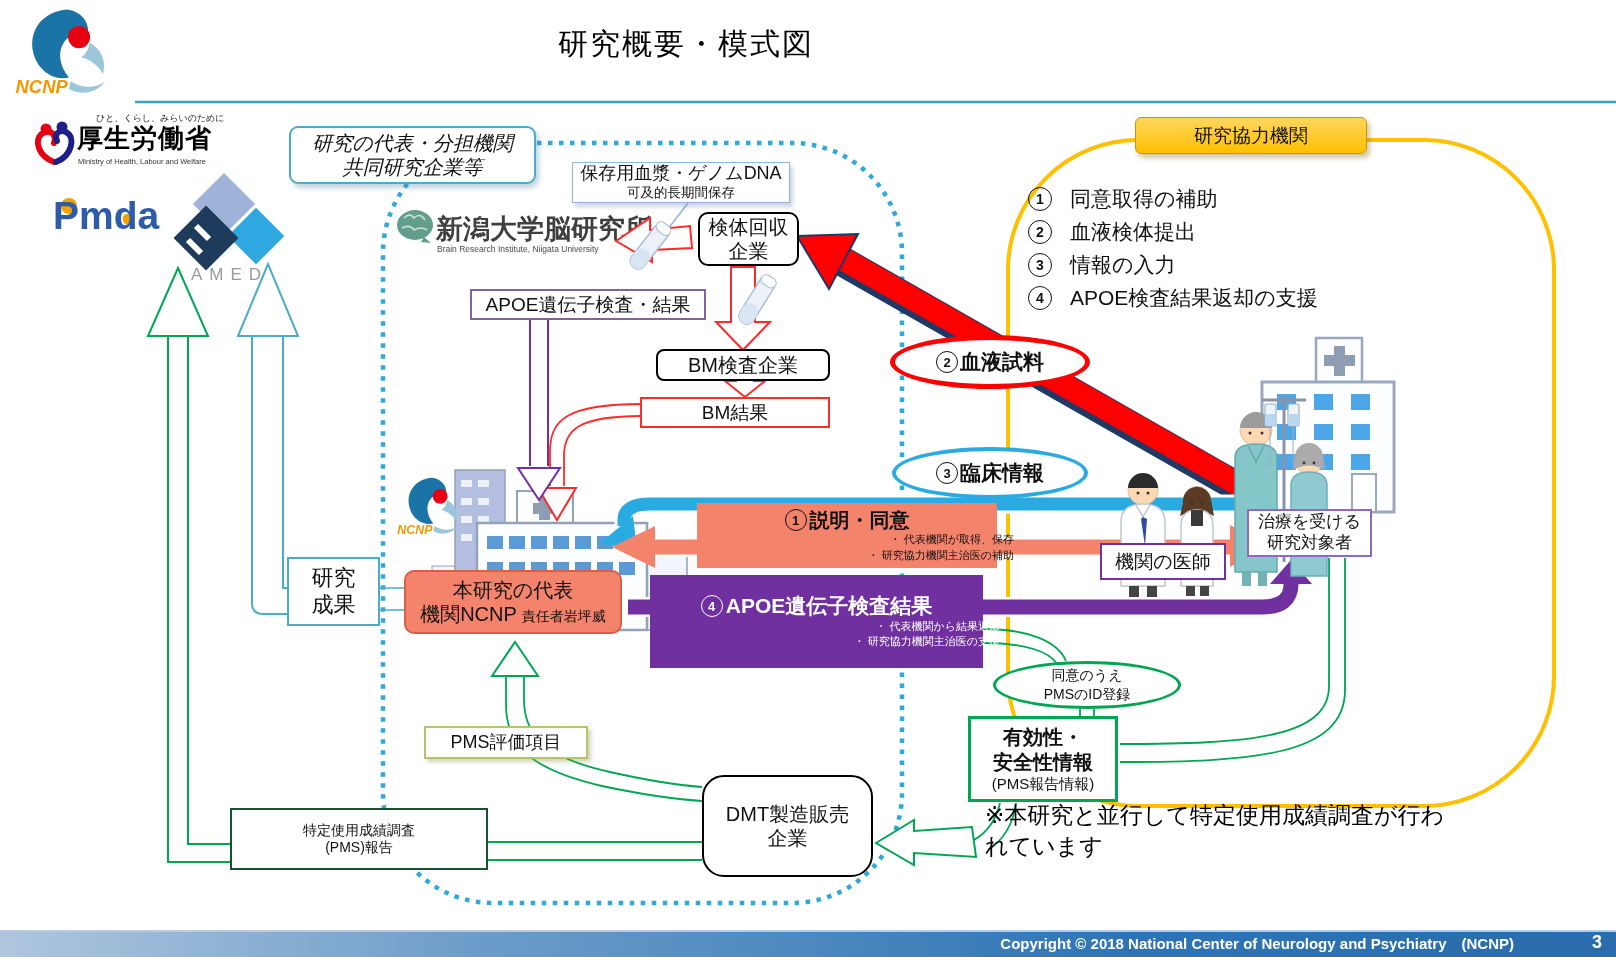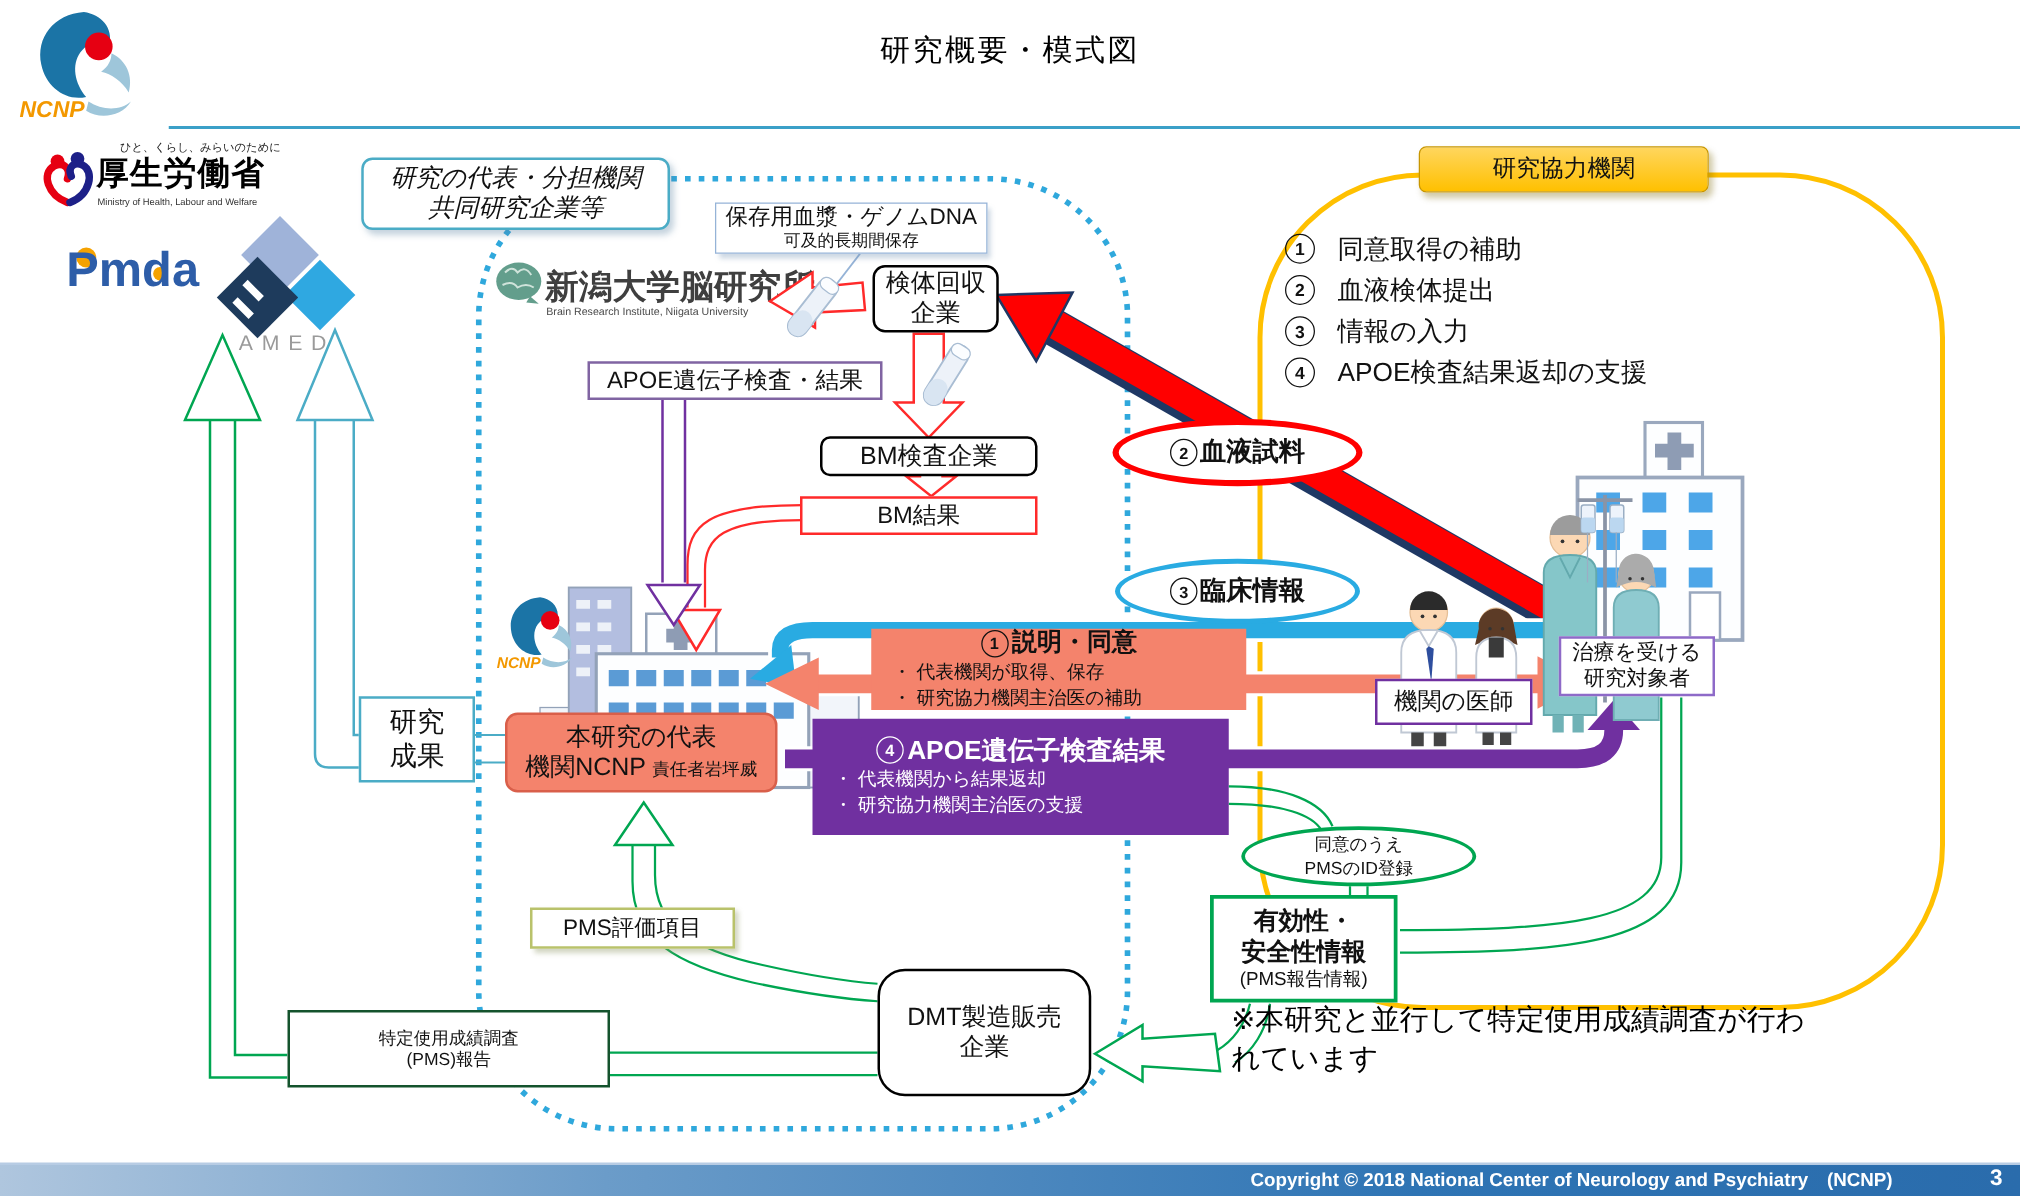--- a/index.html
+++ b/index.html
@@ -1,39 +1,39 @@
 <!DOCTYPE html>
 <html><head>
 <meta charset="utf-8">
 <style>
   html,body{margin:0;padding:0;background:#fff;font-family:"Liberation Sans","DejaVu Sans",sans-serif;}
   #canvas{position:relative;width:1616px;height:957px;overflow:hidden;background:#fff;}
   #underlay{position:absolute;left:0;top:0;}
   .bx{position:absolute;box-sizing:border-box;background:#fff;display:flex;flex-direction:column;
       align-items:center;justify-content:center;text-align:center;color:#111;line-height:1.22;}
-  .ttl{position:absolute;left:558px;top:24px;width:500px;text-align:center;font-size:24px;color:#000;letter-spacing:2px;}
+  .ttl{position:absolute;left:558px;top:24px;width:500px;font-size:30px;color:#000;letter-spacing:2px;}
   
   #rep-box{left:289px;top:126px;width:247px;height:58px;border:2.5px solid #4BACC6;border-radius:9px;font-size:20px;box-shadow:3px 4px 5px rgba(90,130,160,.35);font-style:italic;}
   #plasma-box{left:572px;top:162px;width:218px;height:41px;border:1.5px solid #95B3D7;box-shadow:3px 4px 4px rgba(110,140,175,.35);font-size:18px;}
   #plasma-box .sub{font-size:13.5px;}
   #collect-box{left:698px;top:212px;width:101px;height:54px;border:2.5px solid #000;border-radius:10px;font-size:20px;}
   #apoe-test-box{left:470px;top:289px;width:236px;height:31px;border:2px solid #8064A2;font-size:19px;}
   #bm-co-box{left:656px;top:349px;width:174px;height:32px;border:2px solid #000;border-radius:8px;font-size:20px;}
   #bm-res-box{left:640px;top:397px;width:190px;height:31px;border:2px solid #FF2A2A;font-size:19px;}
   #outcome-box{left:287px;top:557px;width:93px;height:69px;border:2px solid #4BACC6;font-size:22px;}
   #ncnp-rep-box{left:404px;top:570px;width:218px;height:64px;background:#F4836C;border:2px solid #D95F4A;border-radius:10px;font-size:20px;}
   #ncnp-rep-box .person{font-size:14px;margin-left:5px;}
   #pms-items-box{left:424px;top:726px;width:164px;height:33px;border:2px solid #B9C26B;box-shadow:3px 3px 4px rgba(140,150,100,.4);font-size:18px;}
   #dmt-box{left:702px;top:775px;width:171px;height:102px;border:2.5px solid #000;border-radius:22px;font-size:20px;}
   #pms-report-box{left:230px;top:808px;width:258px;height:62px;border:2px solid #14532d;font-size:14px;}
   
   #consent-box{left:697px;top:503px;width:300px;height:65px;background:#F4836C;font-size:15px;}
   #apoe-res-box{left:650px;top:575px;width:333px;height:93px;background:#7030A0;color:#fff;font-size:15px;}
   .flowttl{display:flex;align-items:center;justify-content:center;gap:3px;font-weight:700;font-size:20px;width:100%;}
-  .blist{width:100%;text-align:left;padding-left:34px;font-size:15px;line-height:1.4;}
+  .blist{width:100%;text-align:right;padding-left:34px;font-size:11px;line-height:1.4;}
   
   .ell{border-radius:50%;}
   #blood-ellipse{left:890px;top:335px;width:200px;height:54px;border:5px solid #FF0000;font-size:21px;font-weight:700;flex-direction:row;gap:2px;}
   #clinical-ellipse{left:892px;top:447px;width:196px;height:52px;border:4px solid #29ABE2;font-size:21px;font-weight:700;flex-direction:row;gap:2px;}
   #pmsid-ellipse{left:993px;top:661px;width:188px;height:48px;border:3px solid #00A651;font-size:14px;line-height:1.35;}
   
   #coop-title-box{left:1135px;top:117px;width:232px;height:37px;background:linear-gradient(#FFD65E,#FFC000);border:1px solid #C89600;border-radius:6px;font-weight:400;font-size:19px;box-shadow:3px 4px 5px rgba(120,100,0,.35);}
   #doctor-box{left:1100px;top:543px;width:126px;height:37px;border:2px solid #7030A0;font-size:19px;}
   #subject-box{left:1247px;top:509px;width:125px;height:48px;border:2px solid #8E6AC8;font-size:17px;}
   #safety-box{left:968px;top:716px;width:150px;height:86px;border:3.5px solid #00A651;font-size:15px;}

